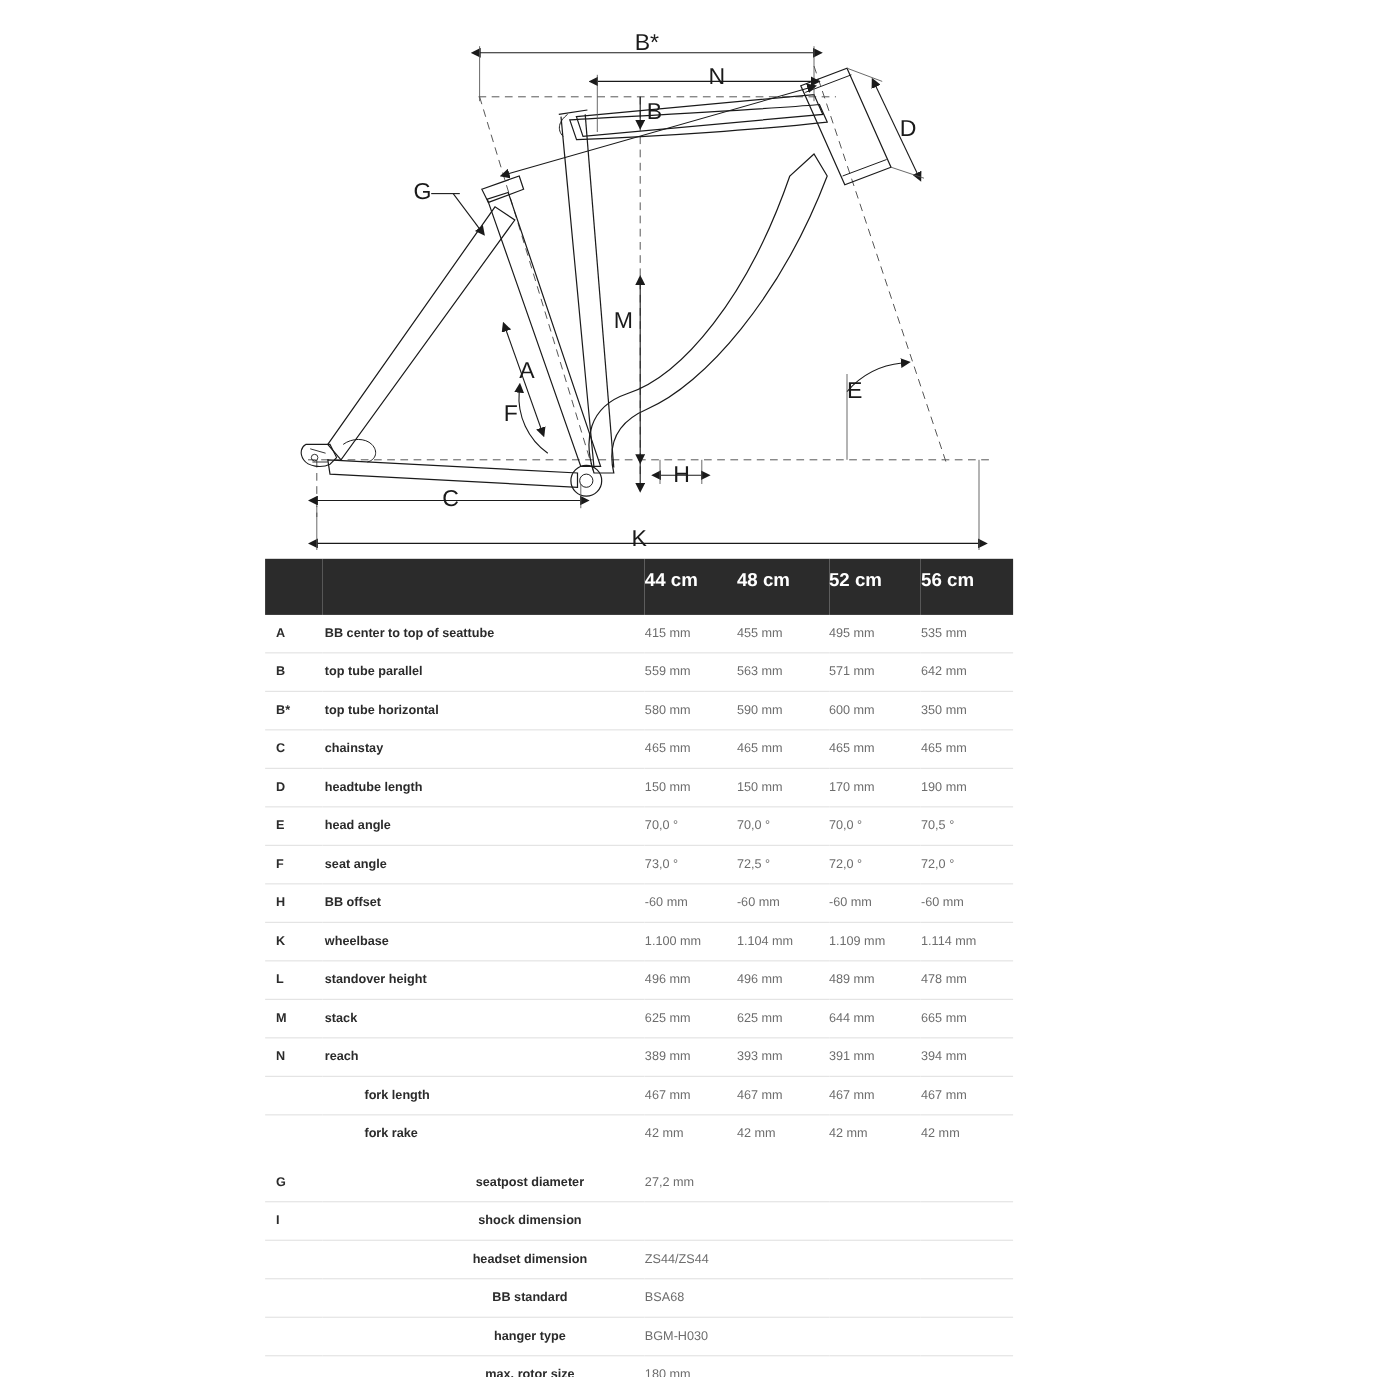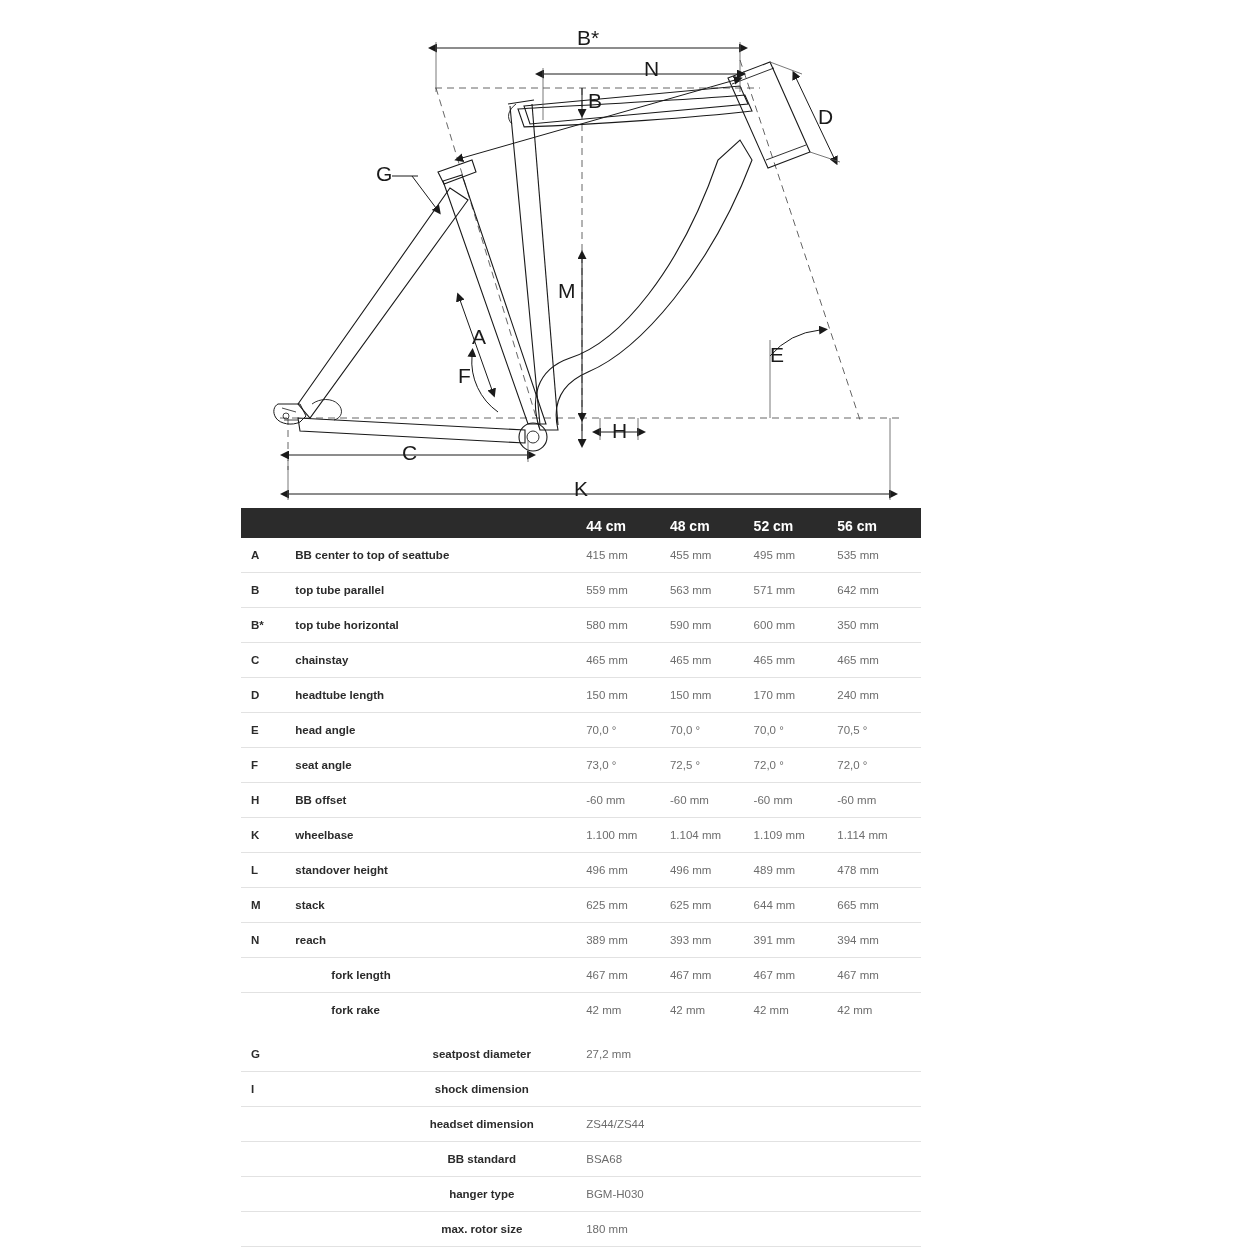--- a/index.html
+++ b/index.html
@@ -45,24 +45,24 @@
     width: 680px;
   }
   table.geom {
     border-collapse: collapse;
     width: 680px;
     table-layout: fixed;
   }
   table.geom thead th {
     background: #2b2b2b;
     color: #ffffff;
-    font-size: 14px;
+    font-size: 17px;
     font-weight: bold;
     text-align: left;
-    padding: 10px 0 4px 0;
+    padding: 10px 0 21px 0;
     height: 13px;
   }
   table.geom th.c-code { width: 40px; padding-left: 10px; }
   table.geom th.c-name { width: 280px; }
   table.geom th.c-val  { width: 80px; }
   table.geom td {
     font-size: 11.5px;
     color: #3d3d3d;
     padding: 11px 0 11px 0;
     border-bottom: 1px solid #e2e2e2;
@@ -271,21 +271,21 @@
           <td class="val">465 mm</td>
           <td class="val">465 mm</td>
           <td class="val">465 mm</td>
         </tr>
         <tr>
           <td class="code">D</td>
           <td class="name">headtube length</td>
           <td class="val">150 mm</td>
           <td class="val">150 mm</td>
           <td class="val">170 mm</td>
-          <td class="val">240 mm</td>
+          <td class="val">190 mm</td>
         </tr>
         <tr>
           <td class="code">E</td>
           <td class="name">head angle</td>
           <td class="val">70,0 °</td>
           <td class="val">70,0 °</td>
           <td class="val">70,0 °</td>
           <td class="val">70,5 °</td>
         </tr>
         <tr>

